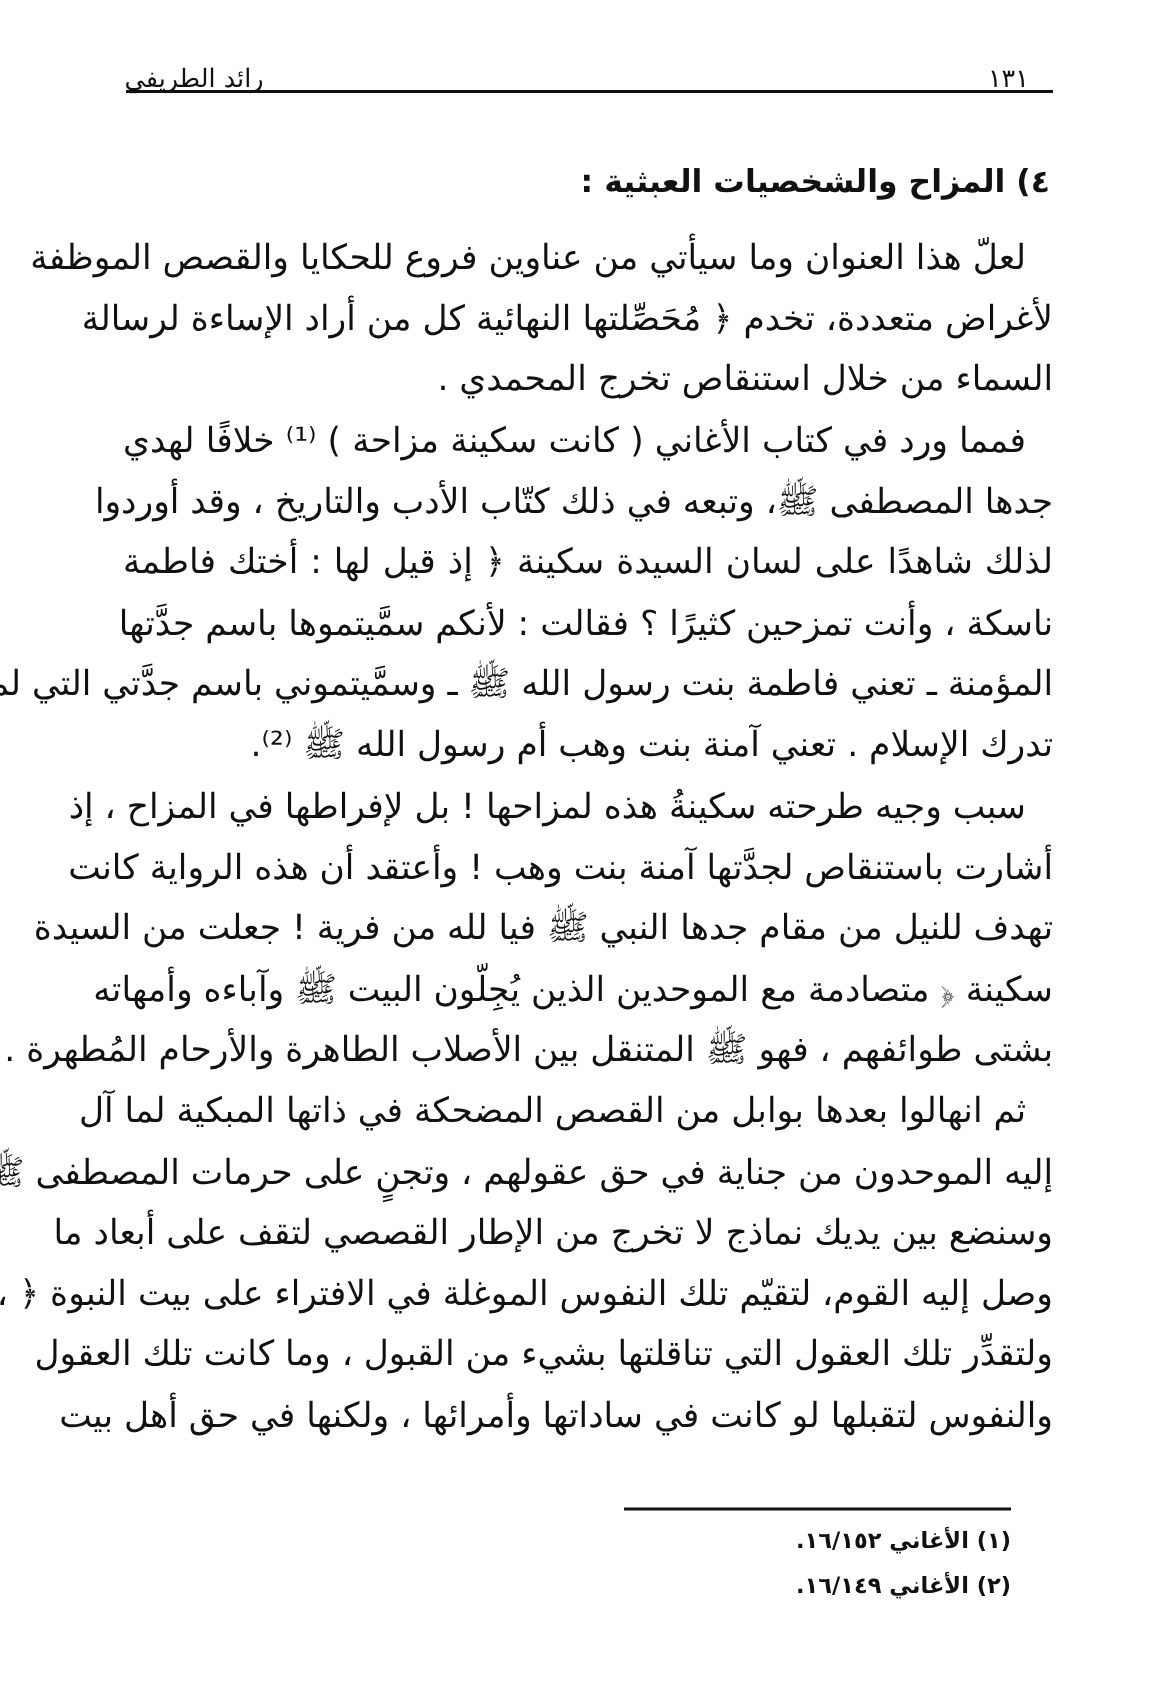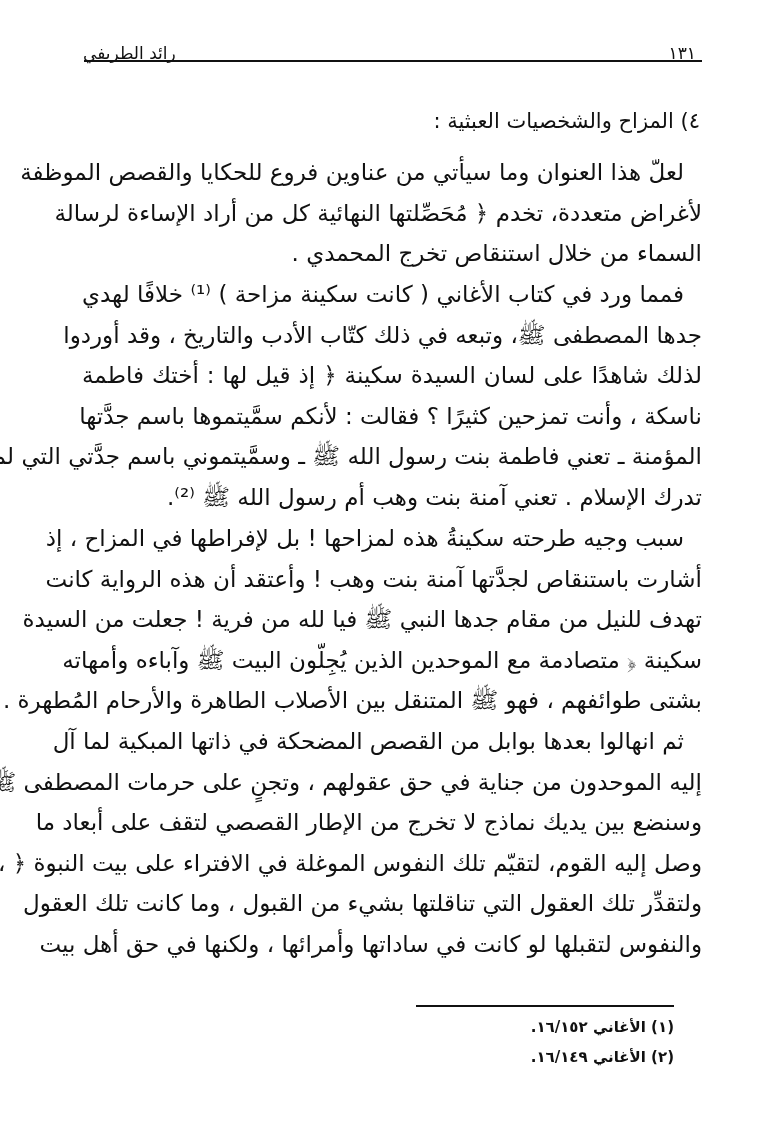--- a/index.html
+++ b/index.html
@@ -5,28 +5,28 @@
     html, body { margin: 0; padding: 0; background: #ffffff; }
     body {
       width: 782px; height: 1128px; position: relative; overflow: hidden;
       font-family: "DejaVu Sans", sans-serif; color: #111111;
     }
     .page { position: absolute; left: 0; top: 0; width: 782px; height: 1128px; }
     .header {
       position: absolute; left: 83px; top: 44px; width: 620px; height: 18px;
       direction: rtl; font-size: 17px; line-height: 18px;
     }
-    .header .page-num { position: absolute; right: 7px; top: 0; }
+    .header .page-num { position: absolute; right: 17px; top: 0; }
     .header .author { position: absolute; left: 0; top: 0; }
     .header-rule {
       position: absolute; left: 84px; top: 60px; width: 618px; height: 2px; background: #111;
     }
     .section-title {
       position: absolute; right: 82px; top: 107px; direction: rtl;
-      font-weight: normal; font-size: 21px; line-height: 28px; white-space: nowrap;
+      font-weight: bold; font-size: 21px; line-height: 28px; white-space: nowrap;
     }
     .body-text {
       position: absolute; left: 82px; width: 620px; direction: rtl;
       font-size: 23px; line-height: 40.5px;
     }
     .line { display: block; white-space: nowrap; text-align: justify; text-align-last: justify; height: 40.5px; }
     .line.last { text-align-last: right; }
     .line.indent { padding-right: 18px; }
     .footnote-rule {
       position: absolute; left: 416px; top: 1005px; width: 258px; height: 2px; background: #111;

